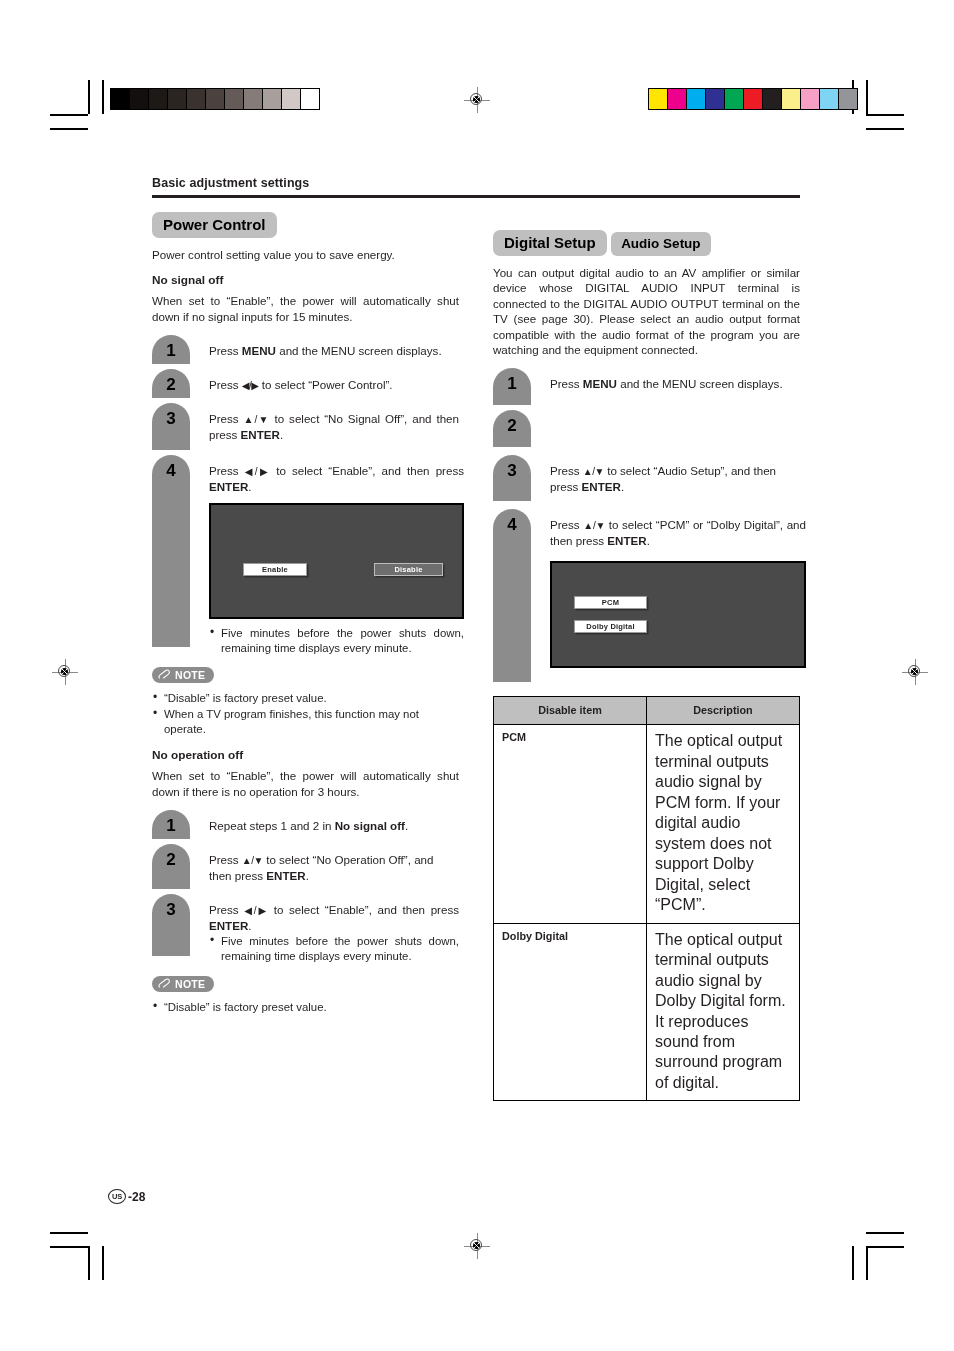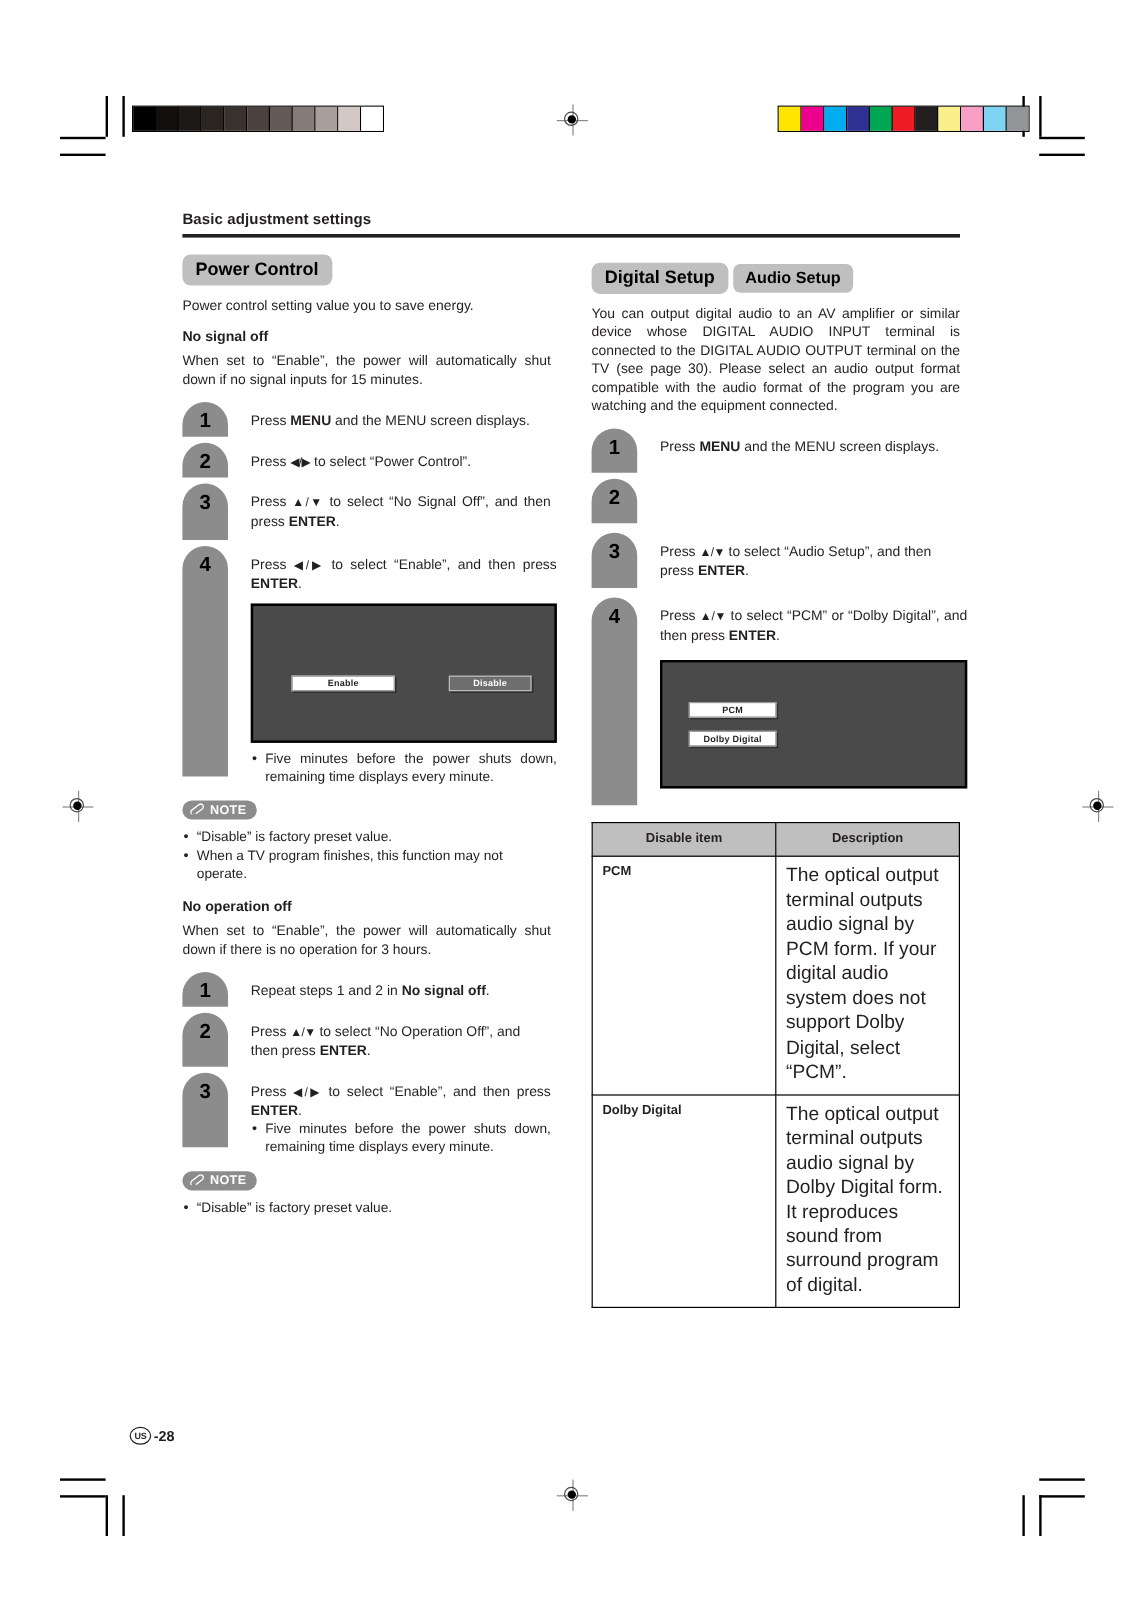--- a/index.html
+++ b/index.html
@@ -396,21 +396,21 @@
         <div class="step-badge tall-2" style="min-height:47px;">3</div>
         <div class="step-body justify">Press <span class="arrows">▲/▼</span> to select “No Signal Off”, and then press <span class="kbd">ENTER</span>.</div>
       </div>
 
       <div class="step">
         <div class="step-badge" style="min-height:192px;">4</div>
         <div class="step-body justify">
           <div>Press <span class="arrows">◀/▶</span> to select “Enable”, and then press <span class="kbd">ENTER</span>.</div>
 
           <div class="tv-screen" style="width:255px; height:116px; margin-top:9px;">
-            <div class="osd-btn sel" style="left:32px; top:58px; width:86px;">Enable</div>
+            <div class="osd-btn sel" style="left:32px; top:58px; width:64px;">Enable</div>
             <div class="osd-btn unsel" style="left:163px; top:58px; width:69px;">Disable</div>
           </div>
 
           <ul class="bullets justify" style="margin-top:7px; margin-bottom:2px;">
             <li>Five minutes before the power shuts down, remaining time displays every minute.</li>
           </ul>
         </div>
       </div>
 
       <div class="note-badge">
@@ -460,21 +460,21 @@
       <ul class="bullets">
         <li>“Disable” is factory preset value.</li>
       </ul>
 
     </div>
 
     <div class="col">
 
       <div class="section-pill">Digital Setup</div>
 
-      <div class="section-pill sub" style="margin-top:8px;text-align:right;">Audio Setup</div>
+      <div class="section-pill sub" style="margin-top:20px;text-align:right;">Audio Setup</div>
       <p class="body justify">You can output digital audio to an AV amplifier or similar device whose DIGITAL AUDIO INPUT terminal is connected to the DIGITAL AUDIO OUTPUT terminal on the TV (see page 30). Please select an audio output format compatible with the audio format of the program you are watching and the equipment connected.</p>
 
       <div class="step" style="margin-top:10px;">
         <div class="step-badge" style="min-height:37px;">1</div>
         <div class="step-body">Press <span class="kbd">MENU</span> and the MENU screen displays.</div>
       </div>
 
       <div class="step" style="margin-bottom:8px;">
         <div class="step-badge" style="min-height:37px;">2</div>
       </div>

